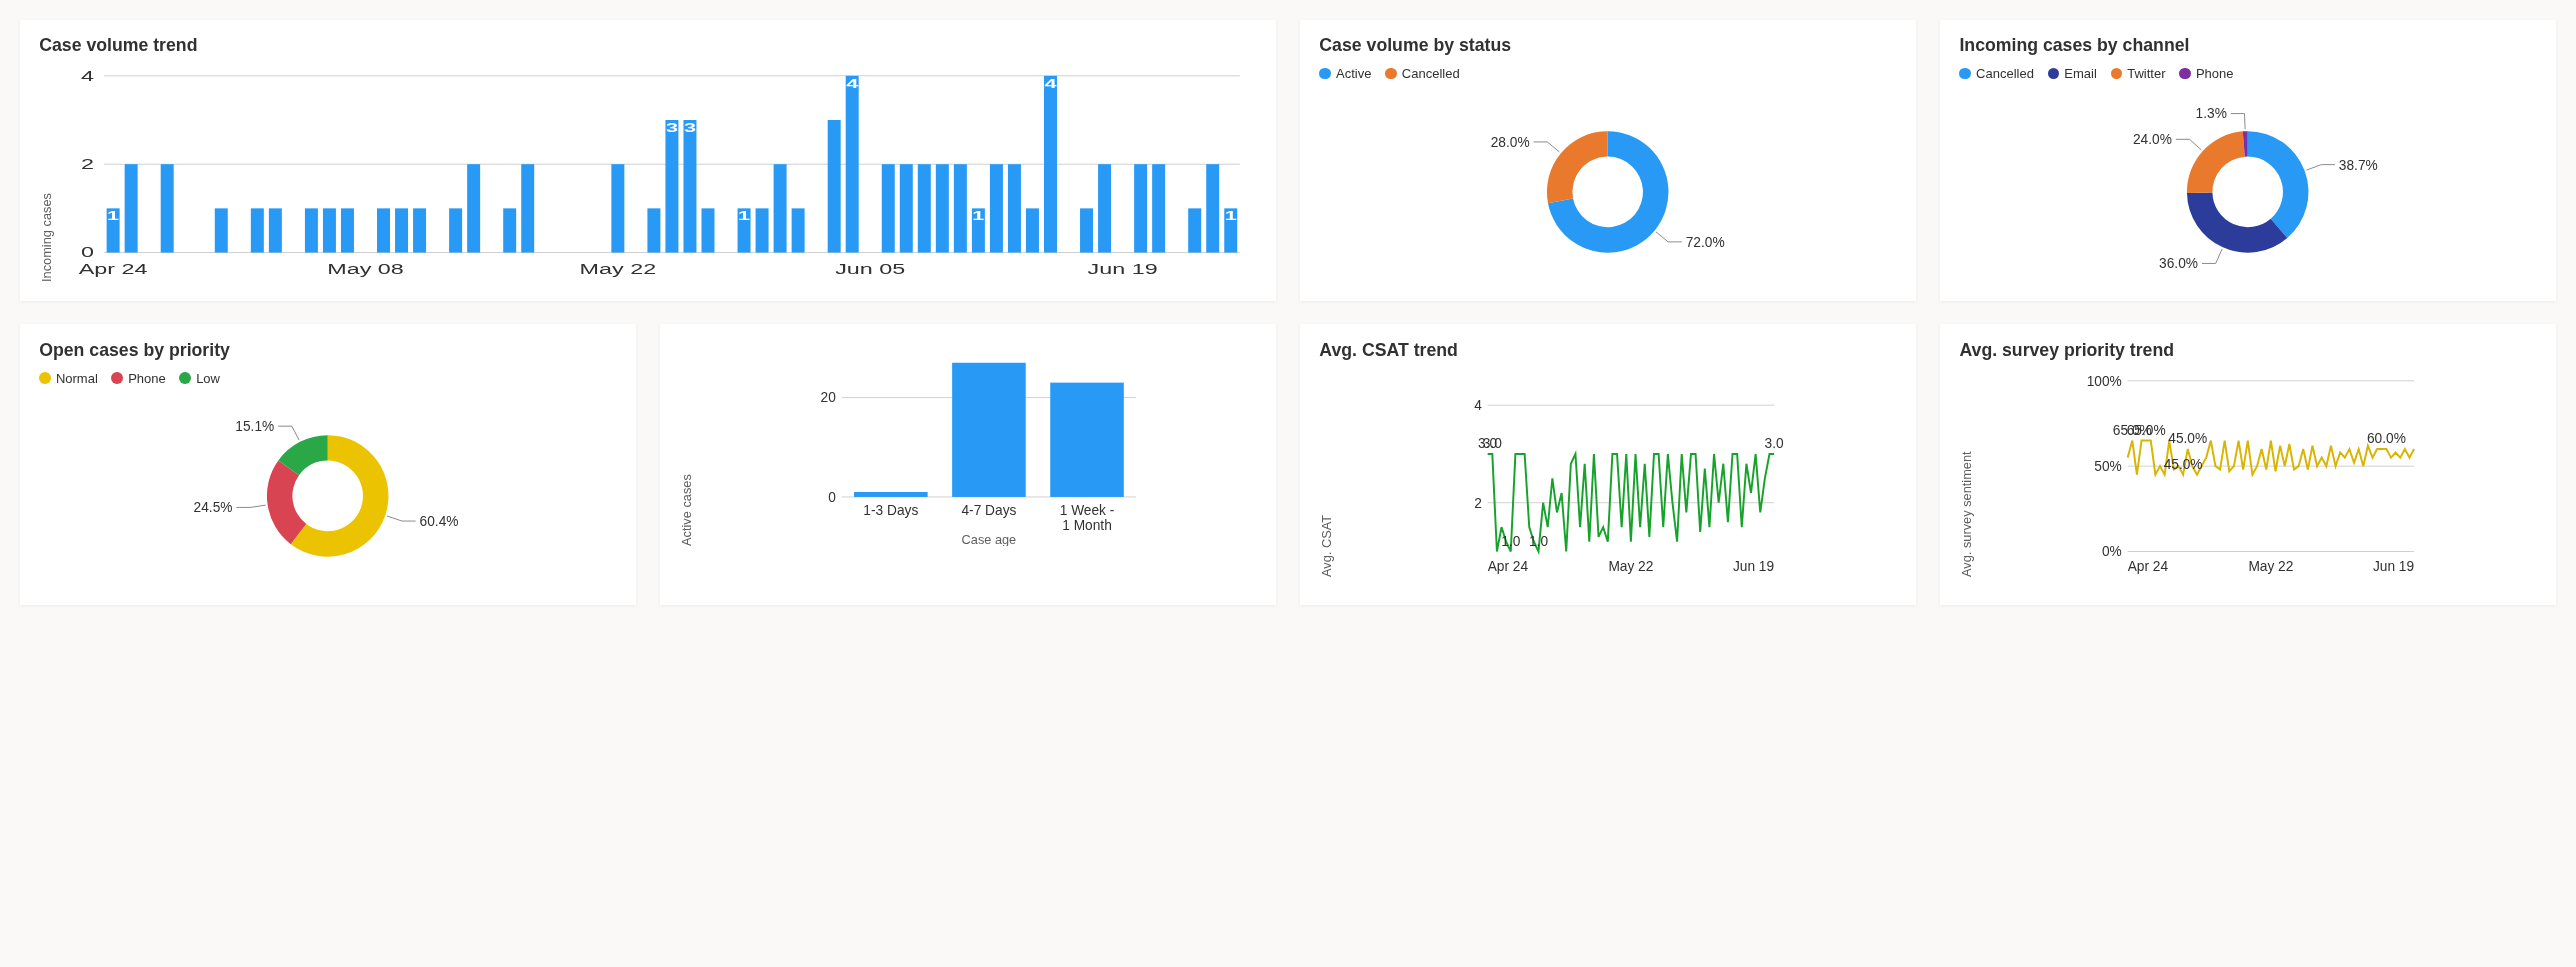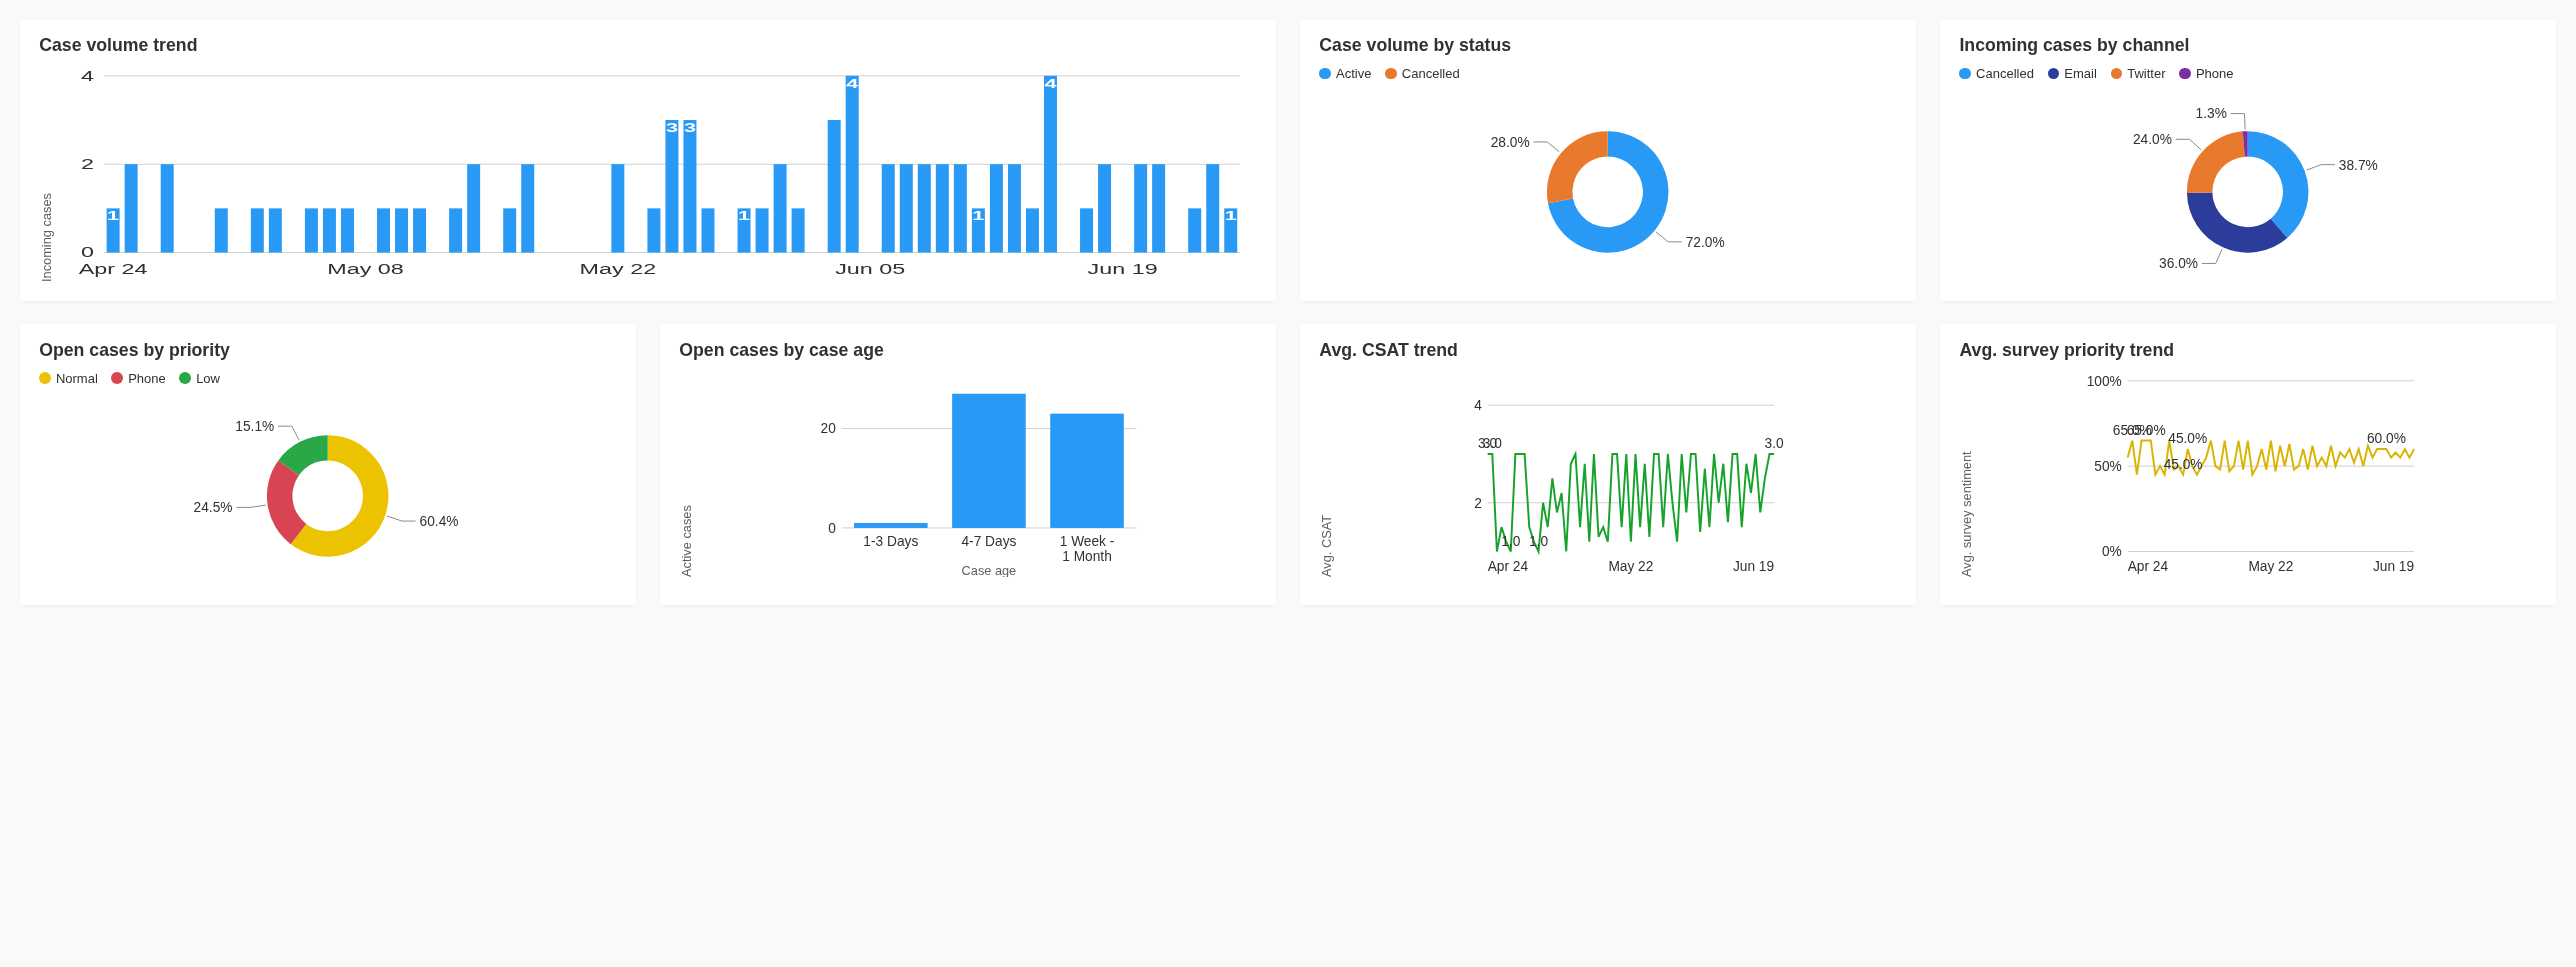--- a/index.html
+++ b/index.html
@@ -210,21 +210,20 @@
         <path d="M 142.3083215429345 154.2274047161658 A 62 62 0 0 1 129.61296180514816 68.87319026054831 L 150.7430100804086 84.02314273193127 A 36 36 0 0 0 158.11450928299422 133.58365435132208 Z" fill="#d94452"></path>
         <polyline points="116.69639598259445,114.41561035767283 100.87049497824307,116.76951294709104 86.87049497824307,116.76951294709104" stroke="#888" fill="none" stroke-width="1"></polyline>
         <text x="82.87049497824307" y="121.76951294709104" text-anchor="end" class="callout">24.5%</text>
         <path d="M 129.61296180514816 68.87319026054831 A 62 62 0 0 1 179.99999999999994 43 L 179.99999999999997 69 A 36 36 0 0 0 150.7430100804086 84.02314273193127 Z" fill="#2aa847"></path>
         <polyline points="150.76560420260478,48.067143911786395 143.45700525325597,33.833929889733 129.45700525325597,33.833929889733" stroke="#888" fill="none" stroke-width="1"></polyline>
         <text x="125.45700525325597" y="38.833929889733" text-anchor="end" class="callout">15.1%</text>
       </svg>
   </div>
 
   <div class="card">
-    <h3 class="card-title">Open cases by case age</h3>
     <div class="chart-wrap">
       <div class="ylabel-v">Active cases</div>
       <svg id="svg-caseage" width="100%" height="206" viewBox="0 0 340 210">
           <line x1="34" y1="160" x2="334" y2="160" stroke="#d0d0d0"></line>
           <text x="28" y="165" text-anchor="end" class="tick">0</text>
           <line x1="34" y1="58.66666666666667" x2="334" y2="58.66666666666667" stroke="#d0d0d0"></line>
           <text x="28" y="63.66666666666667" text-anchor="end" class="tick">20</text>
           <rect x="46.5" y="154.93333333333334" width="75" height="5.066666666666666" fill="#2899f5"></rect>
           <text x="84" y="178" text-anchor="middle" class="tick">1-3 Days</text>
           <rect x="146.5" y="23.19999999999999" width="75" height="136.8" fill="#2899f5"></rect>

